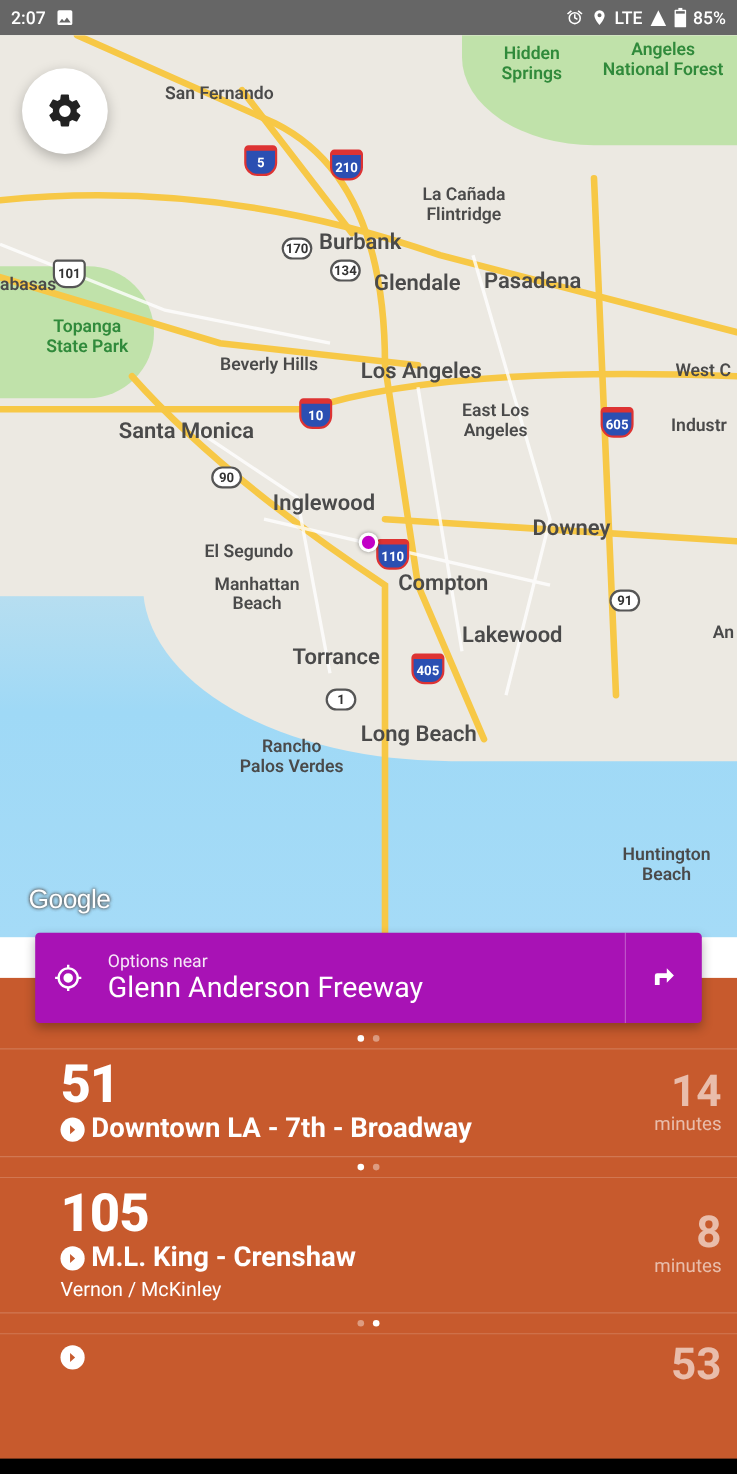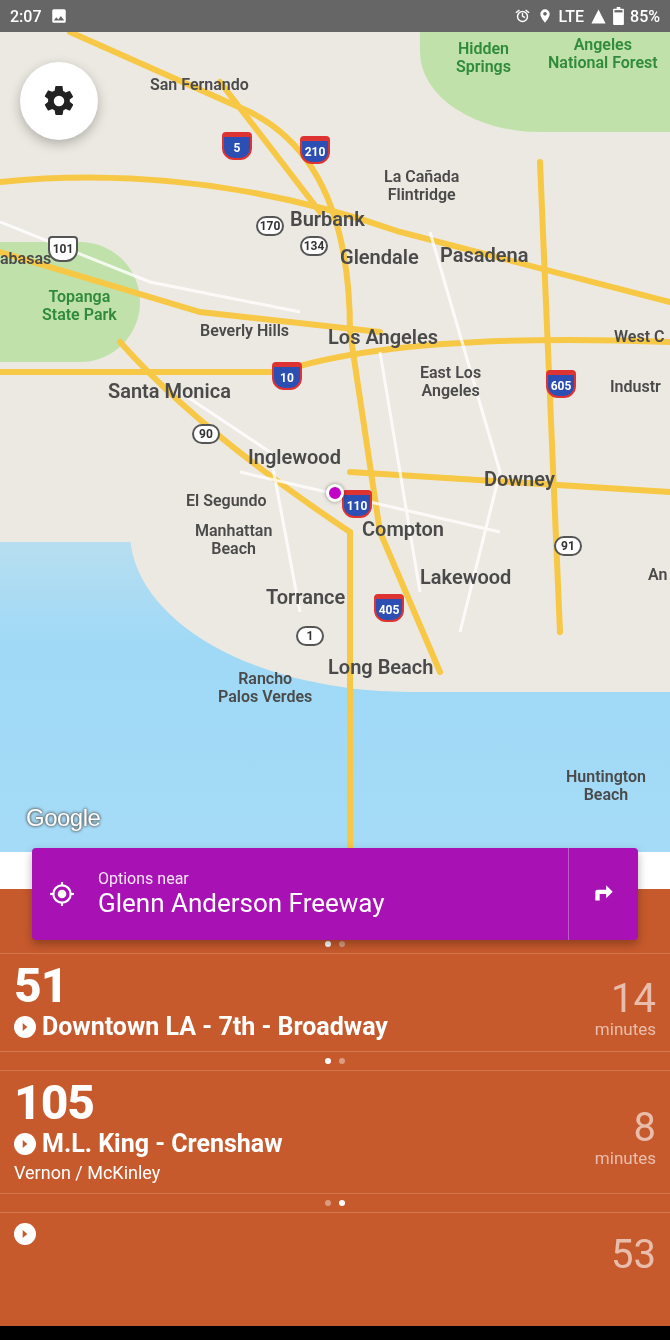--- a/index.html
+++ b/index.html
@@ -140,21 +140,21 @@
     left: 0; right: 0;
     top: 848px;
     padding: 0 32px;
     z-index: 10;
   }
   .search-bar {
     background: #a812b5;
     border-radius: 4px;
     display: flex;
     align-items: center;
-    height: 92px;
+    height: 82px;
     box-shadow: 0 4px 10px rgba(0,0,0,0.3);
   }
   .search-locate {
     width: 60px;
     display: flex;
     align-items: center;
     justify-content: center;
   }
   .search-text {
     flex: 1;
@@ -193,21 +193,21 @@
   .page-dots .dot.active { background: #fff; }
   
   .route-item {
     border-top: 1px solid rgba(255,255,255,0.18);
     border-bottom: 1px solid rgba(255,255,255,0.18);
     padding: 8px 14px 10px 14px;
     display: flex;
     color: #fff;
   }
   .route-item:first-of-type { border-top: none; }
-  .route-left { flex: 1; min-width: 0; }
+  .route-left { flex: 1; min-width: 0; margin-left: 41px; }
   .route-num {
     font-size: 48px;
     font-weight: 800;
     line-height: 1;
     letter-spacing: -1px;
   }
   .route-dest {
     display: flex;
     align-items: center;
     gap: 6px;
@@ -220,21 +220,21 @@
     font-weight: 400;
     margin-top: 4px;
   }
   .route-right {
     text-align: right;
     color: rgba(255,255,255,0.6);
     display: flex;
     flex-direction: column;
     justify-content: center;
   }
-  .eta-num { font-size: 40px; font-weight: 400; line-height: 1; margin-top: 14px; }
+  .eta-num { font-size: 40px; font-weight: 700; line-height: 1; }
   .eta-unit { font-size: 17px; font-weight: 400; }
   
   .arrow-circle {
     width: 22px; height: 22px;
     border-radius: 50%;
     background: #fff;
     display: inline-flex;
     align-items: center;
     justify-content: center;
     flex-shrink: 0;

